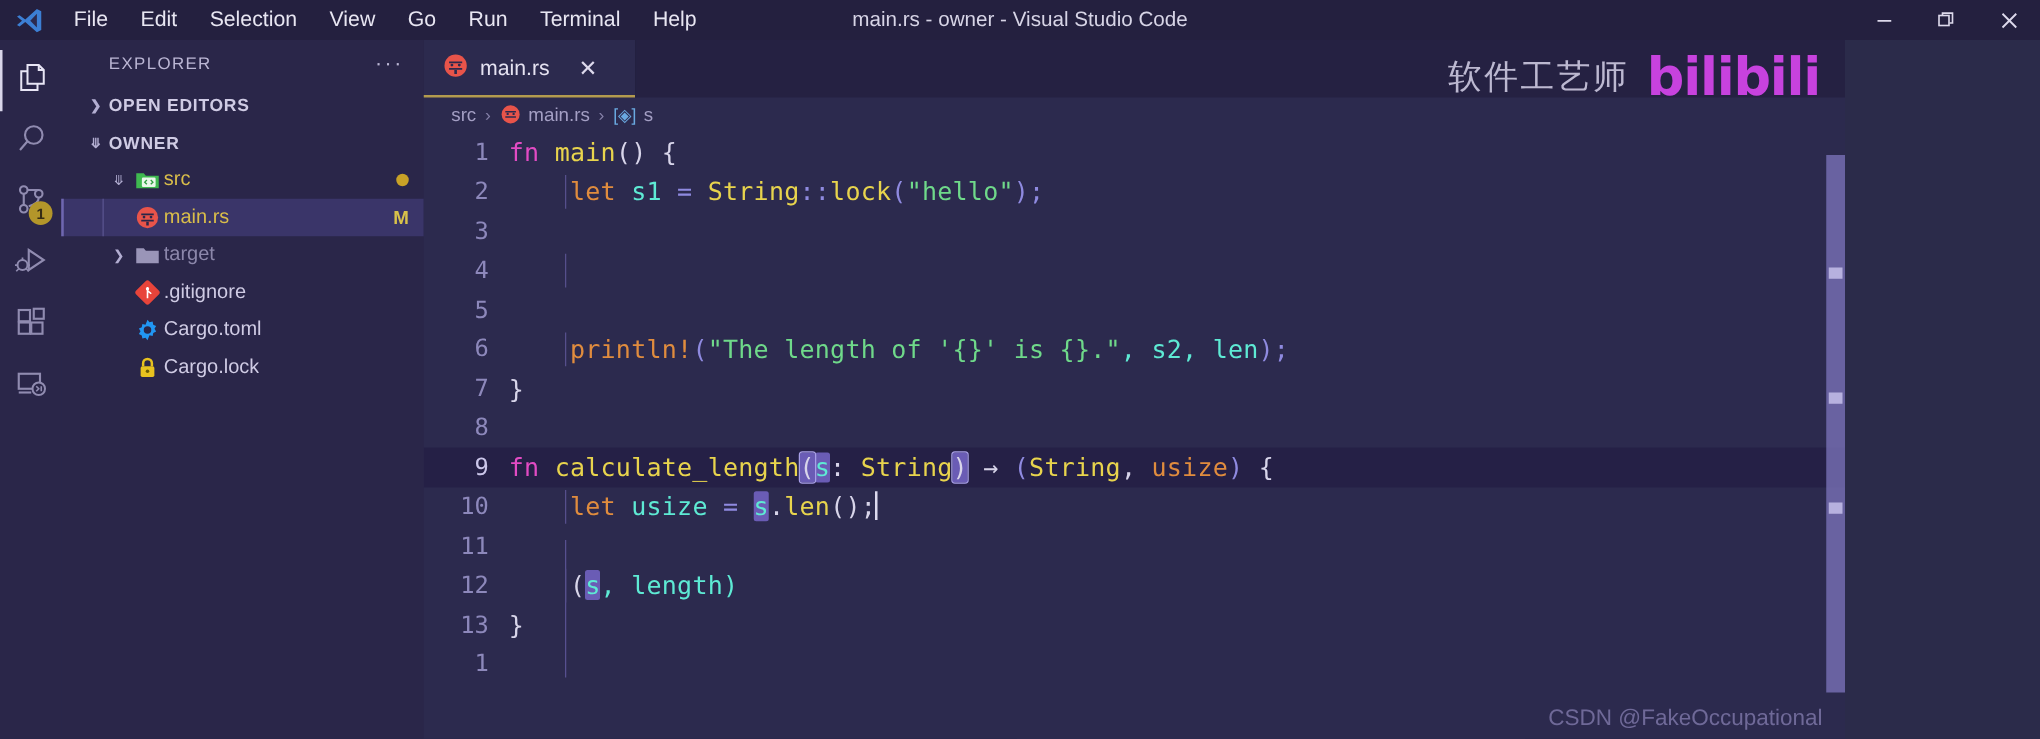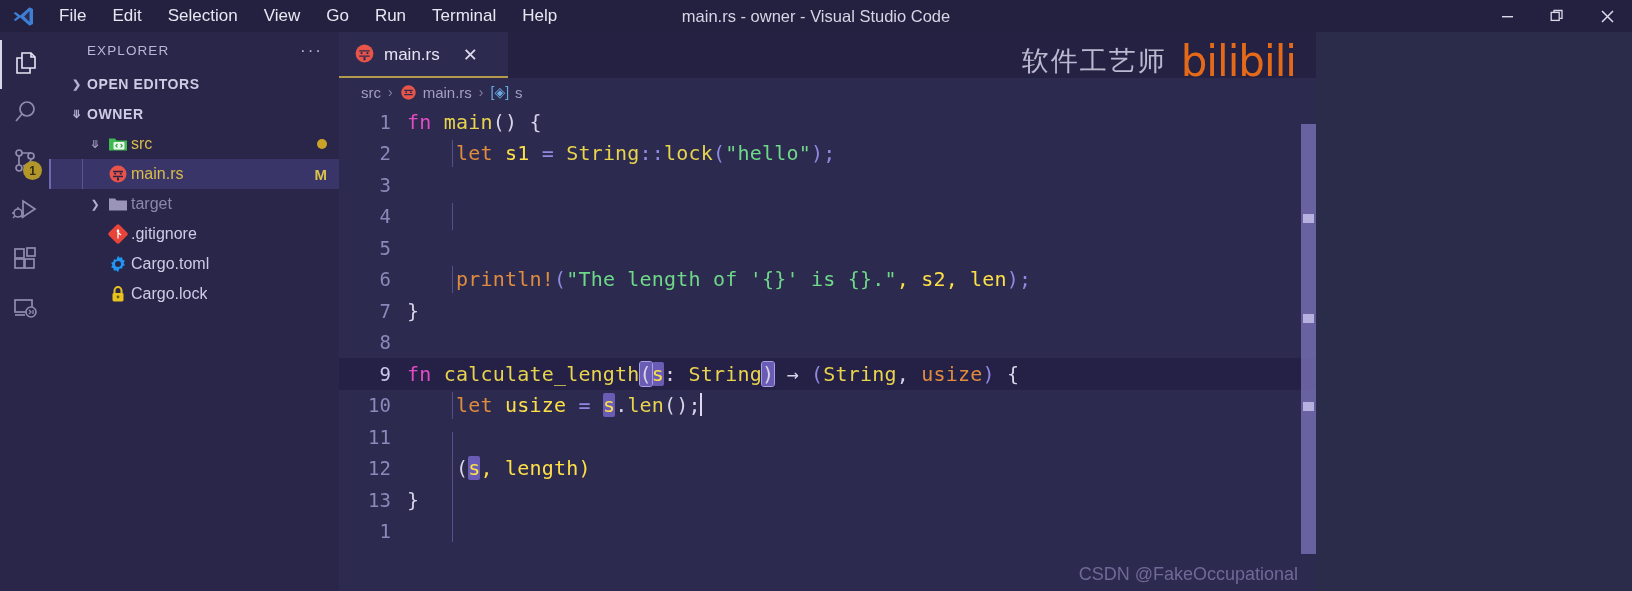--- a/index.html
+++ b/index.html
@@ -2,21 +2,21 @@
 <html><head>
 <meta charset="utf-8">
 <style>
   * { box-sizing: border-box; margin: 0; padding: 0; }
   html, body {
     width: 1632px; height: 591px;
     background: #2b2b4a;
     font-family: "Liberation Sans", sans-serif;
     overflow: hidden;
   }
-  .app { position: relative; width: 1316px; height: 591px; background: #2c2a4e; }
+  .app { position: relative; width: 1476px; height: 591px; background: #2c2a4e; }
 
   
   .titlebar {
     position: absolute; top: 0; left: 0; width: 1632px; height: 32px;
     background: #24203f; display: flex; align-items: center;
   }
   .vscode-logo { width: 46px; height: 32px; display: flex; align-items: center; justify-content: center; }
   .menu { display: flex; align-items: center; height: 32px; }
   .menu-item {
     color: #e8e6f2; font-size: 17px; padding: 3px 13px; cursor: default;
@@ -29,21 +29,21 @@
   .wincontrols { position: absolute; right: 0; top: 0; height: 32px; display: flex; z-index: 6; }
   .wc { width: 50px; height: 32px; display: flex; align-items: center; justify-content: center; }
 
   
   .watermark-bili {
     position: absolute; right: 20px; top: 32px; height: 58px;
     display: flex; align-items: center; gap: 14px; z-index: 5; pointer-events: none;
   }
   .wm-cn { color: #c9c5dd; font-size: 27px; letter-spacing: 2px; opacity: .92;
            font-family: "DejaVu Sans", sans-serif; }
-  .wm-bili { color: #f97316; font-size: 42px; font-weight: normal; letter-spacing: -1px;
+  .wm-bili { color: #d946ef; font-size: 42px; font-weight: bold; letter-spacing: -1px;
              font-family: "DejaVu Sans", sans-serif; opacity: .9; }
 
   
   .activitybar {
     position: absolute; left: 0; top: 32px; width: 49px; height: 559px;
     background: #2a2649; display: flex; flex-direction: column; align-items: center;
     padding-top: 8px;
   }
   .ab-item {
     width: 49px; height: 49px; display: flex; align-items: center; justify-content: center;
@@ -124,21 +124,21 @@
   .kw    { color: #e24bc4; }      
   .fnname{ color: #e8d44d; }      
   .let   { color: #e08c3e; }      
   .type  { color: #e8d44d; }      
   .usize { color: #e08c3e; }
   .str   { color: #6fd98a; }
   .punct { color: #d8d5ea; }
   .paren1{ color: #d8d5ea; }
   .paren2{ color: #8f8ae0; }
   .macro { color: #e08c3e; }
-  .ident { color: #fde047; }
+  .ident { color: #5eead4; }
   .op    { color: #8f8ae0; }
   .selhl { background: #6a5cb5; border-radius: 2px; }
   .brmatch { background: #6a5cb5; outline: 1px solid #a89fe8; border-radius: 2px; }
   .scope-line { position: absolute; width: 1px; background: #575090; }
 
   .caret {
     display: inline-block; width: 2px; height: 23px; background: #dcd9ee;
     vertical-align: -4px; margin-left: -1px;
   }
 

